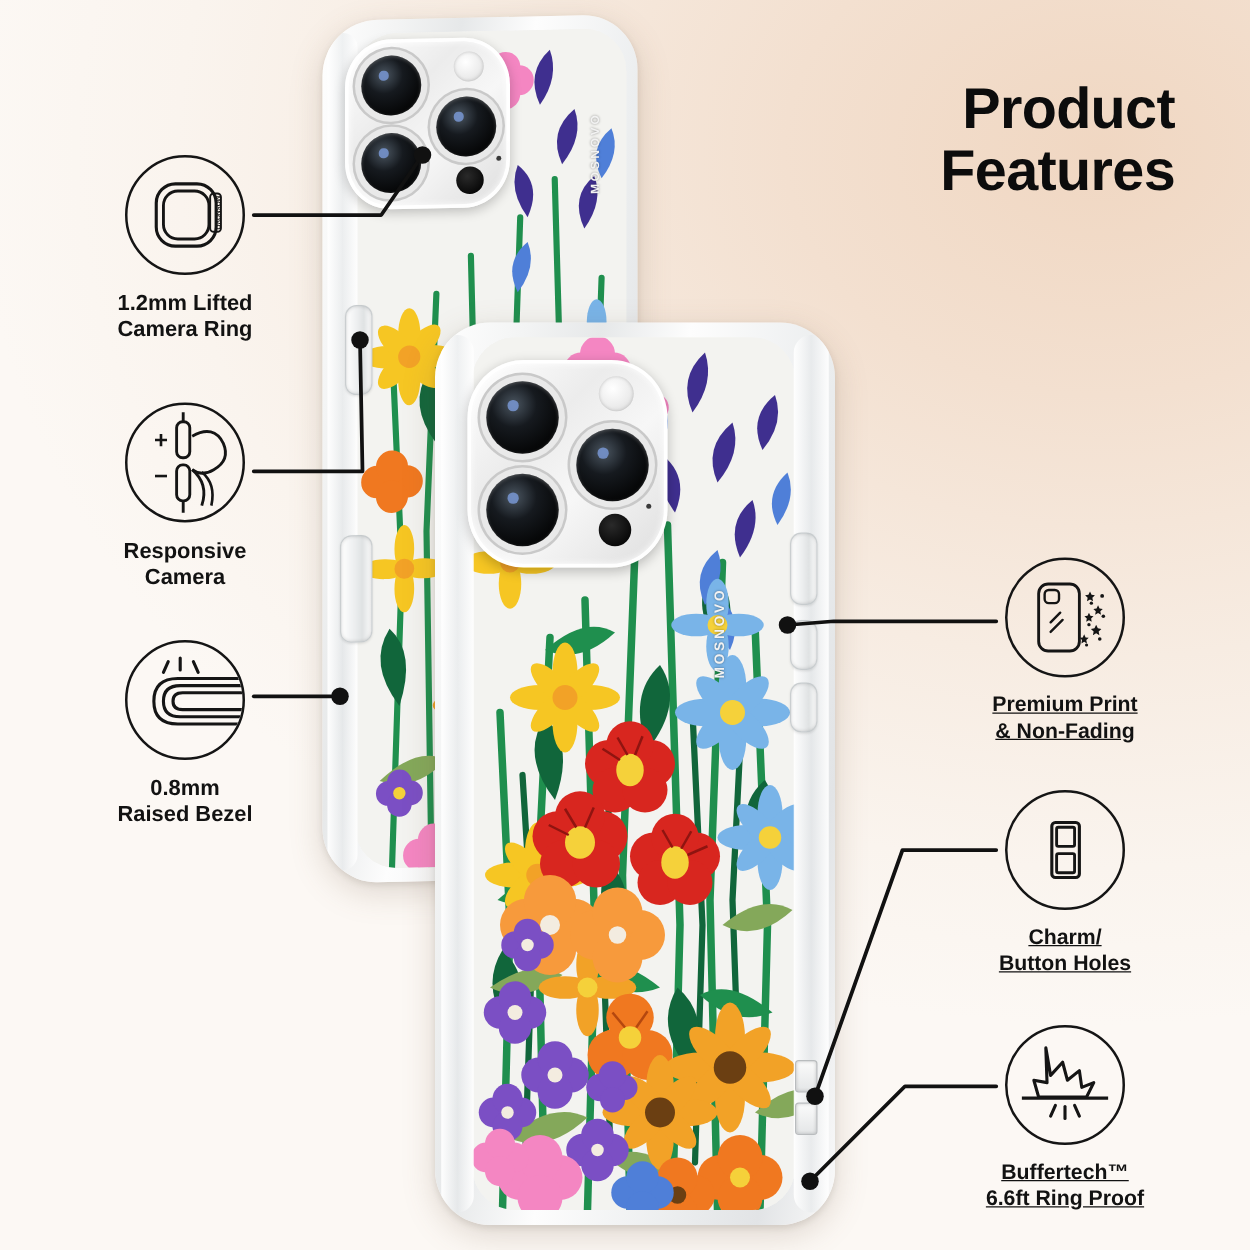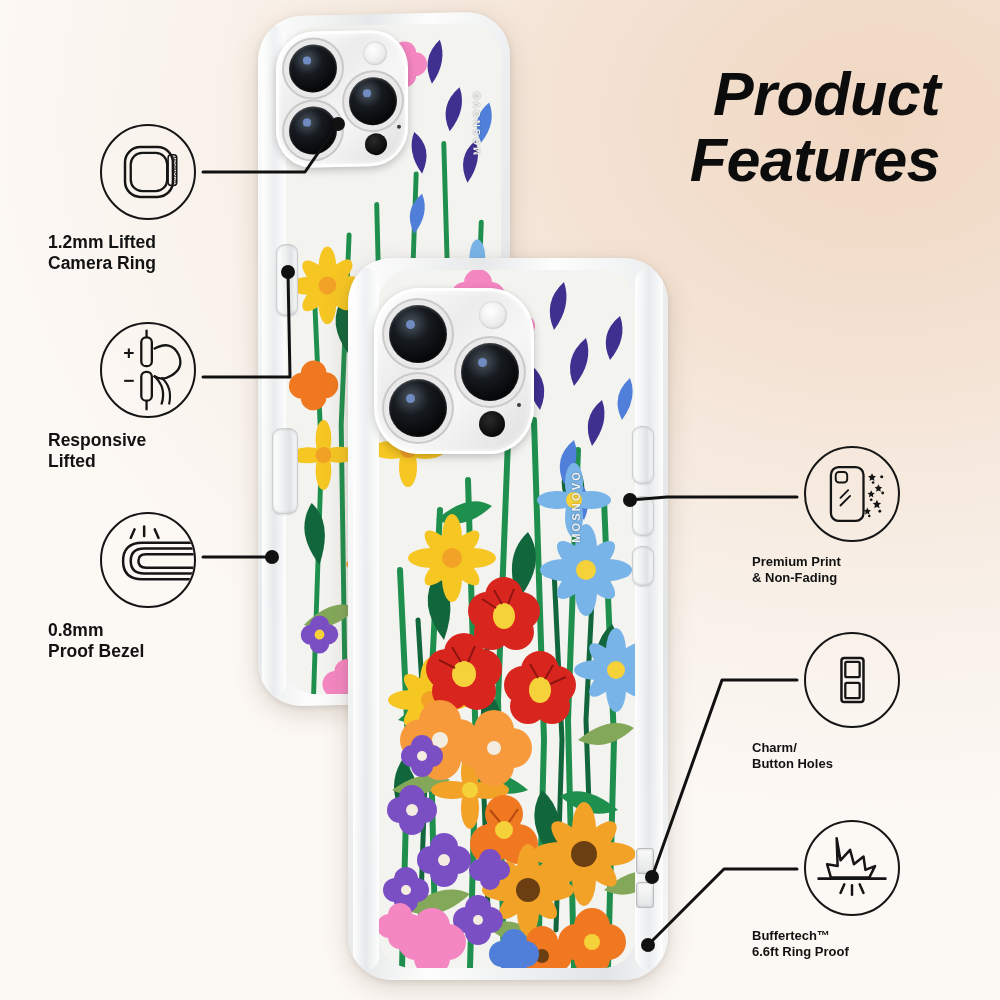--- a/index.html
+++ b/index.html
@@ -15,49 +15,48 @@
     background:
       radial-gradient(ellipse 900px 700px at 88% 12%, #f0d7c2 0%, #f3e0d0 28%, #f7ece2 58%, #faf4ee 82%, #fcf8f4 100%),
       linear-gradient(135deg, #f6ebe1 0%, #f2ddc9 40%, #f8efe6 75%, #fbf7f2 100%);
   }
 
   
   #title {
     position: absolute;
     right: 60px; top: 62px;
     text-align: right;
-    font-size: 61px;
+    font-size: 46px;
     font-weight: 700;
     line-height: 1.08;
     color: #0c0c0c;
     letter-spacing: -0.5px;
     white-space: pre-line;
-    font-style: italic;
-  }
-
-  
-  .feature { position: absolute; width: 200px; }
+  }
+
+  
+  .feature { position: absolute; width: 200px; text-align: center; }
   .feature .badge {
     width: 96px; height: 96px;
     margin: 0 auto;
     border: 2.2px solid #151515;
     border-radius: 50%;
     position: relative;
     background: transparent;
     overflow: hidden;
   }
   .feature .flabel {
     margin-top: 12px;
     font-size: 17.5px;
     font-weight: 700;
     line-height: 1.22;
     color: #121212;
     white-space: pre-line;
   }
-  .feature.right .flabel { font-size: 13px; }
+  .feature.right .flabel { font-size: 17px; text-decoration: underline; }
 
   
   #leaders { position: absolute; inset: 0; width: 1000px; height: 1000px; pointer-events: none; }
 
   
   .phone {
     position: absolute;
     border-radius: 46px;
   }
 
@@ -769,42 +768,42 @@
           <line x1="46.5" y1="80" x2="46.5" y2="90" stroke="#151515" stroke-width="2.4"></line>
           <text x="28" y="36" font-family="Liberation Sans, sans-serif" font-size="20" font-weight="700" fill="#151515" text-anchor="middle">+</text>
           <text x="28" y="66" font-family="Liberation Sans, sans-serif" font-size="20" font-weight="700" fill="#151515" text-anchor="middle">−</text>
           <path d="M54 26 q18 -10 26 6 q6 14 -8 22 q-10 6 -18 0" fill="none" stroke="#151515" stroke-width="2.4"></path>
           <path d="M54 54 q14 12 8 30" fill="none" stroke="#151515" stroke-width="2.4"></path>
           <path d="M62 56 q12 10 8 28" fill="none" stroke="#151515" stroke-width="2.2"></path>
         </svg>
       </div>
     </div>
     <div class="flabel">Responsive
-Lifted</div>
+Camera</div>
   </div>
 
   <div class="feature" style="left:48px; top:512px;">
     <div class="badge">
       <div class="ico">
         <svg viewBox="0 0 96 96">
           <g fill="none" stroke="#151515" stroke-width="2.6" stroke-linecap="round">
             <path d="M96 36 L44 36 q-14 0 -14 13 q0 13 14 13 L96 62"></path>
             <path d="M96 42 L46 42 q-8 0 -8 7 q0 7 8 7 L96 56"></path>
             <path d="M96 30 L42 30 q-20 0 -20 19 q0 19 20 19 L96 68"></path>
           </g>
           <g stroke="#151515" stroke-width="2.6" stroke-linecap="round">
             <line x1="34" y1="16" x2="30" y2="25"></line>
             <line x1="44" y1="13" x2="44" y2="23"></line>
             <line x1="55" y1="16" x2="59" y2="25"></line>
           </g>
         </svg>
       </div>
     </div>
     <div class="flabel">0.8mm
-Proof Bezel</div>
+Raised Bezel</div>
   </div>
 
   <div class="feature right" style="left:752px; top:446px;">
     <div class="badge">
       <div class="ico">
         <svg viewBox="0 0 96 96">
           <rect x="26" y="20" width="34" height="56" rx="8" fill="none" stroke="#151515" stroke-width="2.4"></rect>
           <rect x="31" y="25" width="12" height="11" rx="3.5" fill="none" stroke="#151515" stroke-width="2"></rect>
           <g stroke="#151515" stroke-width="2" stroke-linecap="round">
             <line x1="36" y1="52" x2="44" y2="44"></line>

